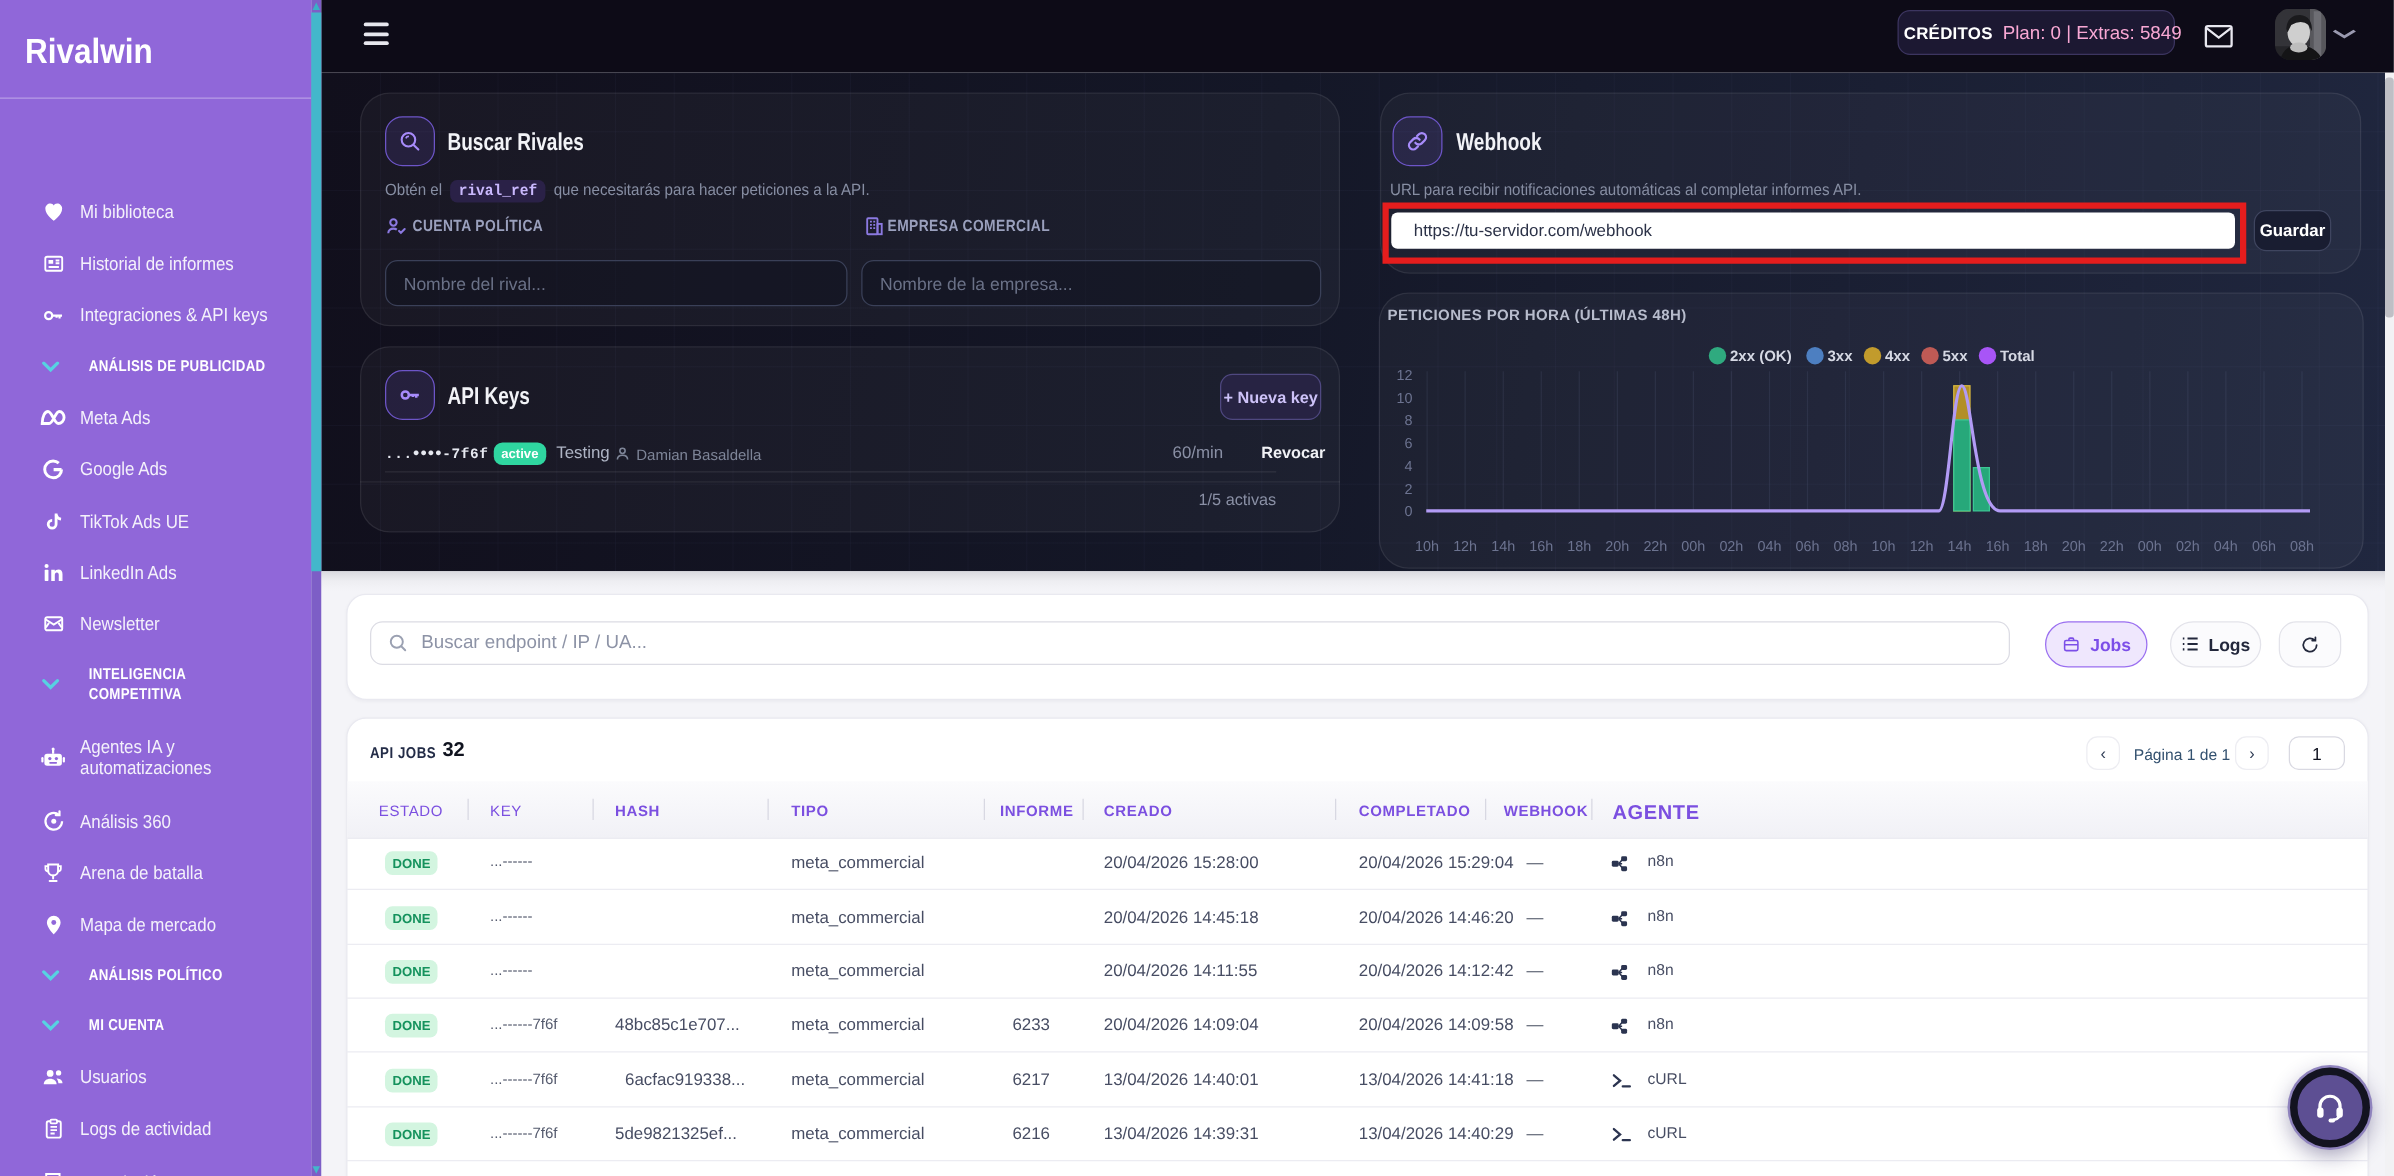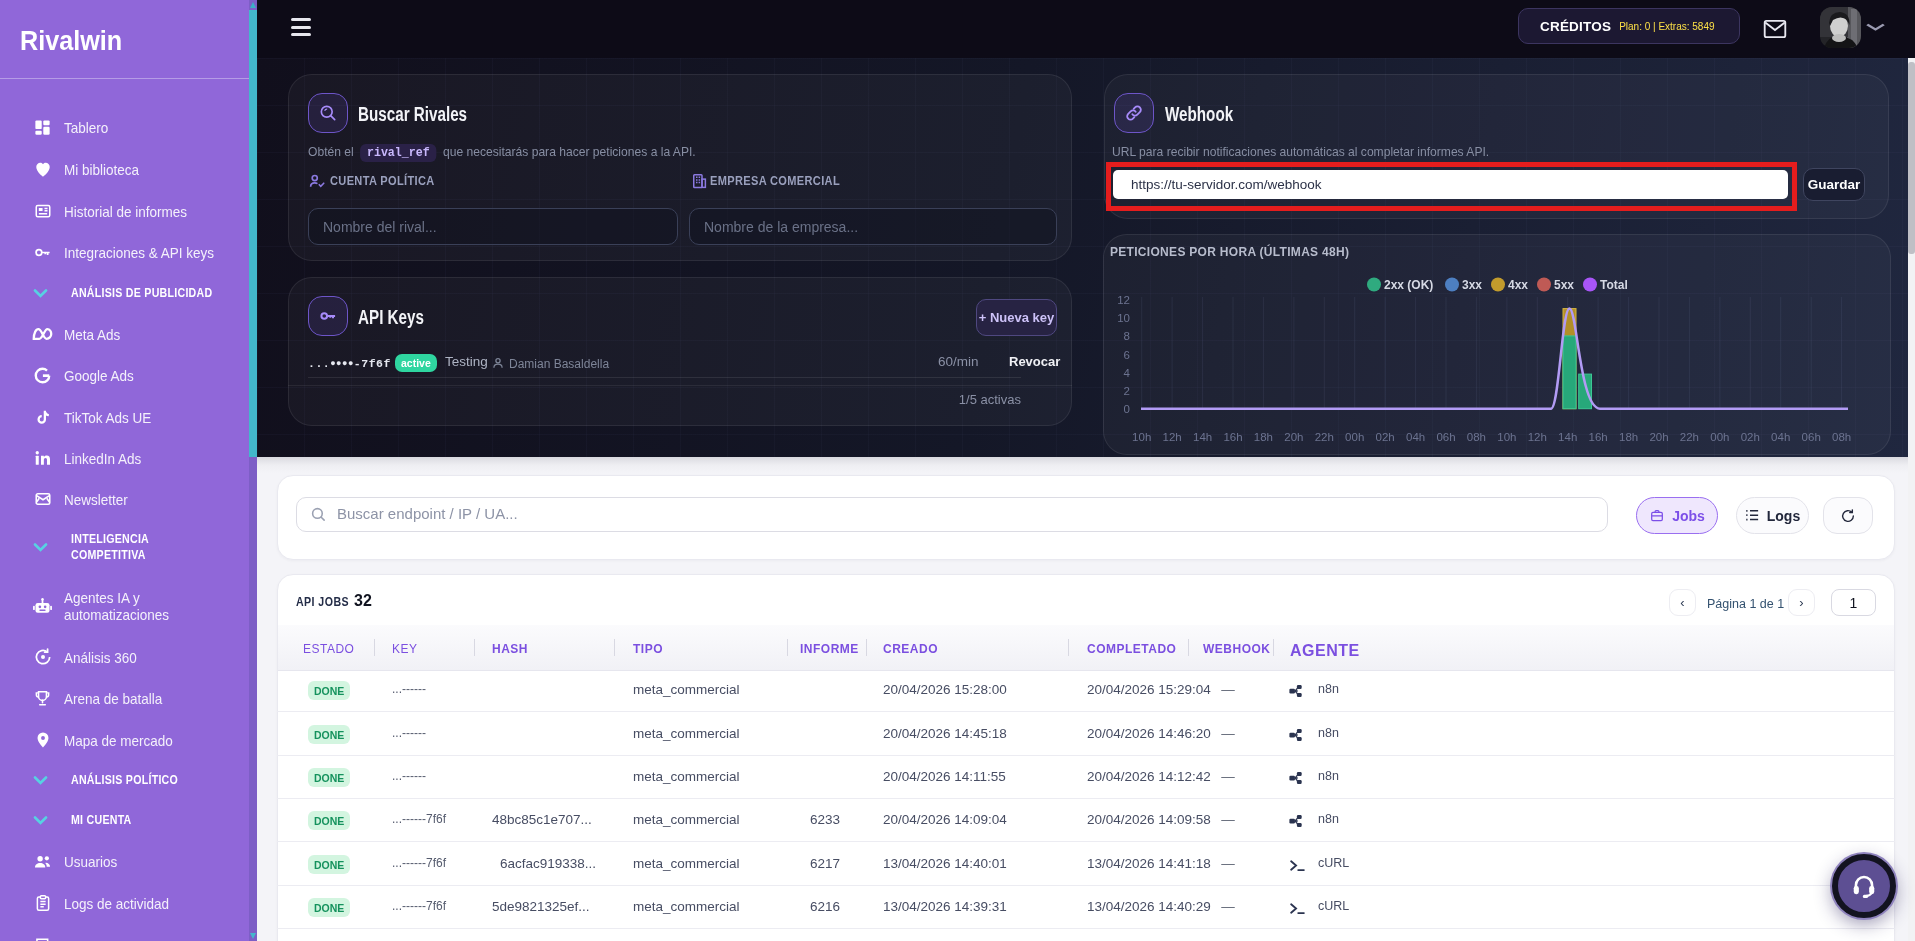--- a/index.html
+++ b/index.html
@@ -15,22 +15,22 @@
 .mh .tx{position:absolute;left:71px;font-size:12.5px;font-weight:bold;color:#fff;letter-spacing:.3px;line-height:16px;transform:scaleX(.85);transform-origin:left center;white-space:nowrap}
 #sbar{position:absolute;left:249px;top:0;width:8px;height:941px;background:#7d5ec6;z-index:6}
 #sbar .thumb{position:absolute;left:0;top:10px;width:8px;height:447px;background:#43b7cb}
 #sbar .a1{position:absolute;left:1px;top:2px;width:0;height:0;border-left:3px solid transparent;border-right:3px solid transparent;border-bottom:6px solid #3ab0c5}
 #sbar .a2{position:absolute;left:1px;bottom:2px;width:0;height:0;border-left:3px solid transparent;border-right:3px solid transparent;border-top:6px solid #43b7cb}
 
 #hdr{position:absolute;left:257px;top:0;width:1658px;height:58px;background:#0d0b17;z-index:4}
 #hdr .burger{position:absolute;left:34px;top:18px;width:20px;height:20px}
 #hdr .burger i{display:block;height:3px;background:#e7e7ee;border-radius:2px;margin-bottom:4.5px}
 .pill{position:absolute;left:1261px;top:8px;width:222px;height:36px;background:#1c1832;border:1px solid #3c3560;border-radius:10px;display:flex;align-items:center}
-.pill b{color:#fff;font-size:13.5px;margin-left:21px;letter-spacing:.2px;white-space:nowrap}
-.pill span{color:#fde047;font-size:10px;margin-left:8px;white-space:nowrap}
+.pill b{color:#fff;font-size:13.5px;margin-left:4px;letter-spacing:.2px;white-space:nowrap}
+.pill span{color:#f9a8d4;font-size:15px;margin-left:8px;white-space:nowrap}
 #mail{position:absolute;left:1505px;top:16px}
 #avatar{position:absolute;left:1563px;top:7px;width:41px;height:41px;border-radius:12px;overflow:hidden}
 #avchev{position:absolute;left:1613px;top:21px;color:#8f8fa3;font-size:12px;transform:scaleX(1.5)}
 
 #dark{position:absolute;left:257px;top:58px;width:1651px;height:399px;background:
  linear-gradient(rgba(125,135,190,.045) 1px,transparent 1px),
  linear-gradient(90deg,rgba(125,135,190,.045) 1px,transparent 1px),
  linear-gradient(100deg,#110f1c 0%,#141727 45%,#20273f 100%);
  background-size:47px 47px,47px 47px,100% 100%;}
 .dcard{position:absolute;background:rgba(255,255,255,.035);border:1px solid rgba(255,255,255,.08);border-radius:24px}
@@ -49,31 +49,20 @@
 #psb .h{position:absolute;left:0;top:0;width:7px;height:58px;background:#0d0b17}
 
 #support{position:absolute;left:1832px;top:854px;width:64px;height:64px;border-radius:50%;background:#5d4f93;border:6px solid #131320;box-shadow:0 0 0 2px #8f83bd,0 6px 18px rgba(40,30,90,.45);z-index:9;display:flex;align-items:center;justify-content:center}
 .cell{position:absolute;font-size:13.5px;color:#474d63}
 .mi .tx br{line-height:17px}
 </style></head>
 <body>
 <div id="sidebar">
 <div class="logo">Rivalwin</div>
     <div class="div"></div>
-<div class="mi" style="top:112px">
-      <span class="ic">
-        <svg width="19" height="19" viewBox="0 0 24 24" fill="#fff">
-          <rect x="3" y="3" width="8" height="11" rx="1.5"></rect>
-          <rect x="13" y="3" width="8" height="6" rx="1.5"></rect>
-          <rect x="13" y="11" width="8" height="10" rx="1.5"></rect>
-          <rect x="3" y="16" width="8" height="5" rx="1.5"></rect>
-        </svg>
-      </span>
-      <span class="tx">Tablero</span>
-    </div>
 <div class="mi" style="top:154px">
       <span class="ic">
         <svg width="20" height="19" viewBox="0 0 24 24" fill="#fff">
           <path d="M12 21S3.5 15 3.5 8.8C3.5 5.6 6 3.5 8.5 3.5c1.8 0 3 .9 3.5 2 .5-1.1 1.7-2 3.5-2 2.5 0 5 2.1 5 5.3C20.5 15 12 21 12 21z"></path>
         </svg>
       </span>
       <span class="tx">Mi biblioteca</span>
     </div>
 <div class="mi" style="top:196px">
       <span class="ic">

